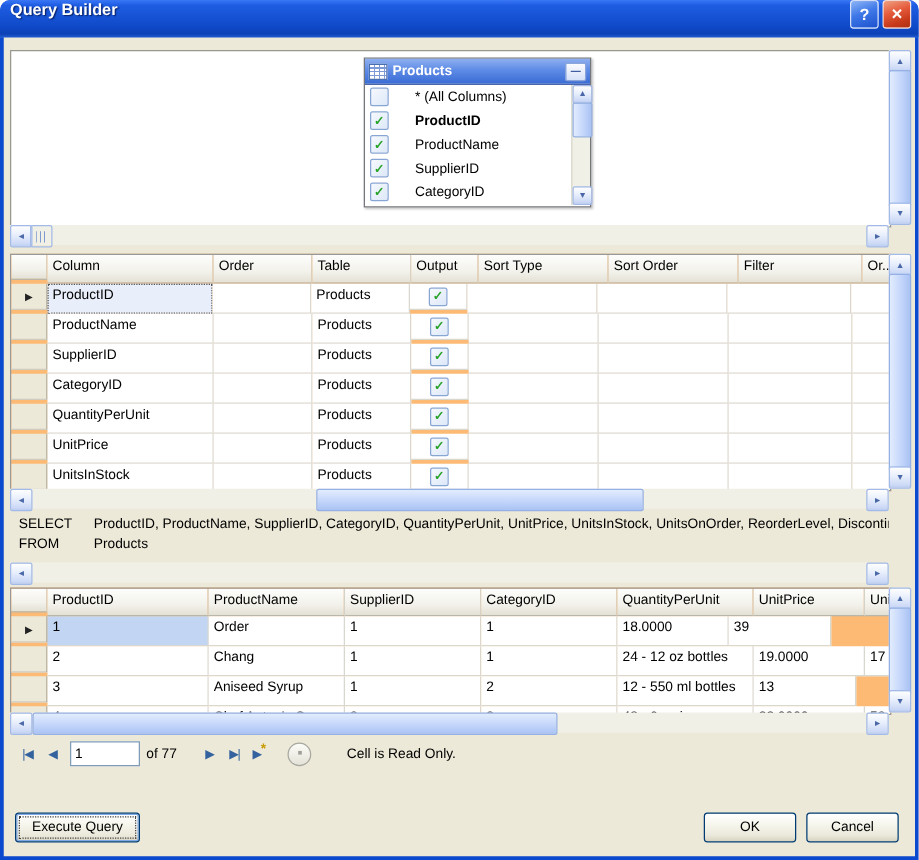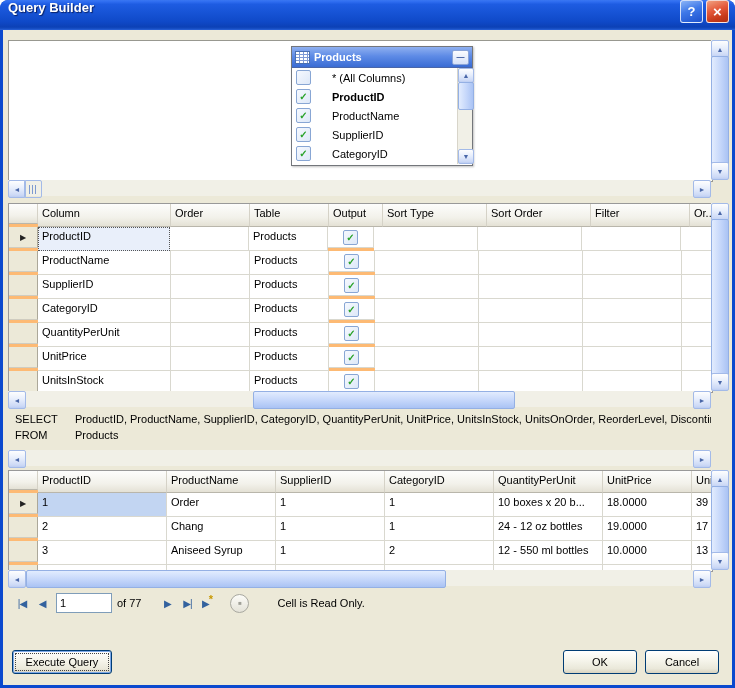--- a/index.html
+++ b/index.html
@@ -295,42 +295,40 @@
         <span class="hc r73" style="height:18px;">UnitsInStock</span>
       </div>
       <div class="grid-row">
         <span class="sel w28">
             <span>▶</span>
           </span>
         <span class="cell r120 rsel">1</span>
         <span class="cell r100">Order</span>
         <span class="cell r100">1</span>
         <span class="cell r100">1</span>
-        <span class="cell r100">10 boxes x 20 b...</span>
         <span class="cell r80">18.0000</span>
         <span class="cell r73">39</span>
       </div>
       <div class="grid-row">
         <span class="sel w28"></span>
         <span class="cell r120">2</span>
         <span class="cell r100">Chang</span>
         <span class="cell r100">1</span>
         <span class="cell r100">1</span>
         <span class="cell r100">24 - 12 oz bottles</span>
         <span class="cell r80">19.0000</span>
         <span class="cell r73">17</span>
       </div>
       <div class="grid-row">
         <span class="sel w28"></span>
         <span class="cell r120">3</span>
         <span class="cell r100">Aniseed Syrup</span>
         <span class="cell r100">1</span>
         <span class="cell r100">2</span>
         <span class="cell r100">12 - 550 ml bottles</span>
-        <span class="cell r80">10.0000</span>
         <span class="cell r73">13</span>
       </div>
       <div class="grid-row">
         <span class="sel w28"></span>
         <span class="cell r120">4</span>
         <span class="cell r100">Chef Anton's Ca...</span>
         <span class="cell r100">2</span>
         <span class="cell r100">2</span>
         <span class="cell r100">48 - 6 oz jars</span>
         <span class="cell r80">22.0000</span>

